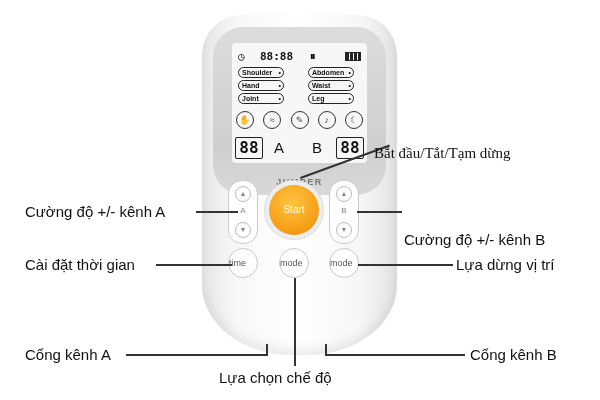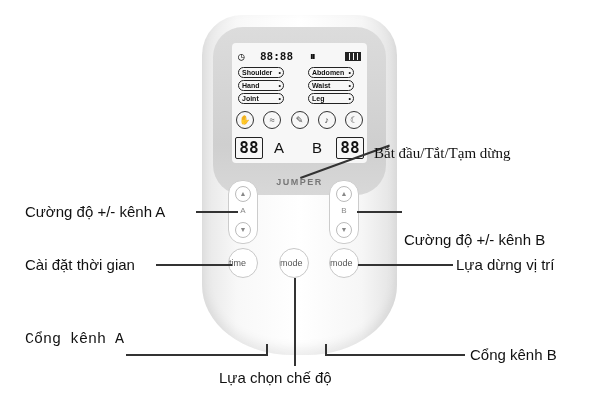--- a/index.html
+++ b/index.html
@@ -54,20 +54,21 @@
       <div class="seg" style="right:3px;">88</div>
     </div>
     <div class="brand">JUMPER</div>
   </div>
 
   <div class="pad" style="left:26px;">
     <div class="arrow" style="top:5px;">▲</div>
     <div class="padlabel">A</div>
     <div class="arrow" style="top:41px;">▼</div>
   </div>
+  <div class="start">Start</div>
   <div class="pad" style="left:127px;">
     <div class="arrow" style="top:5px;">▲</div>
     <div class="padlabel">B</div>
     <div class="arrow" style="top:41px;">▼</div>
   </div>
 
   <div class="rbtn" style="left:26px;">time</div>
   <div class="rbtn" style="left:77px;">mode</div>
   <div class="rbtn" style="left:127px;">mode</div>
 </div>
@@ -81,15 +82,15 @@
 <div class="line" style="left:126px;top:354px;width:142px;height:1.5px;"></div>
 <div class="line" style="left:266px;top:344px;width:1.5px;height:11px;"></div>
 <div class="line" style="left:325px;top:354px;width:140px;height:1.5px;"></div>
 <div class="line" style="left:325px;top:344px;width:1.5px;height:11px;"></div>
 
 <div class="lbl" style="left:374px;top:145px;font-family:Liberation Serif, serif;">Bắt đầu/Tắt/Tạm dừng</div>
 <div class="lbl" style="left:25px;top:203px;">Cường độ +/- kênh A</div>
 <div class="lbl" style="left:404px;top:203px;margin-top:28px;">Cường độ +/- kênh B</div>
 <div class="lbl" style="left:25px;top:256px;">Cài đặt thời gian</div>
 <div class="lbl" style="left:456px;top:256px;">Lựa dừng vị trí</div>
-<div class="lbl" style="left:25px;top:331px;font-family:Liberation Mono, monospace;">Cổng kênh A</div>
+<div class="lbl" style="left:25px;top:346px;">Cổng kênh A</div>
 <div class="lbl" style="left:470px;top:346px;">Cổng kênh B</div>
 <div class="lbl" style="left:219px;top:369px;">Lựa chọn chế độ</div>
 
 </body></html>

